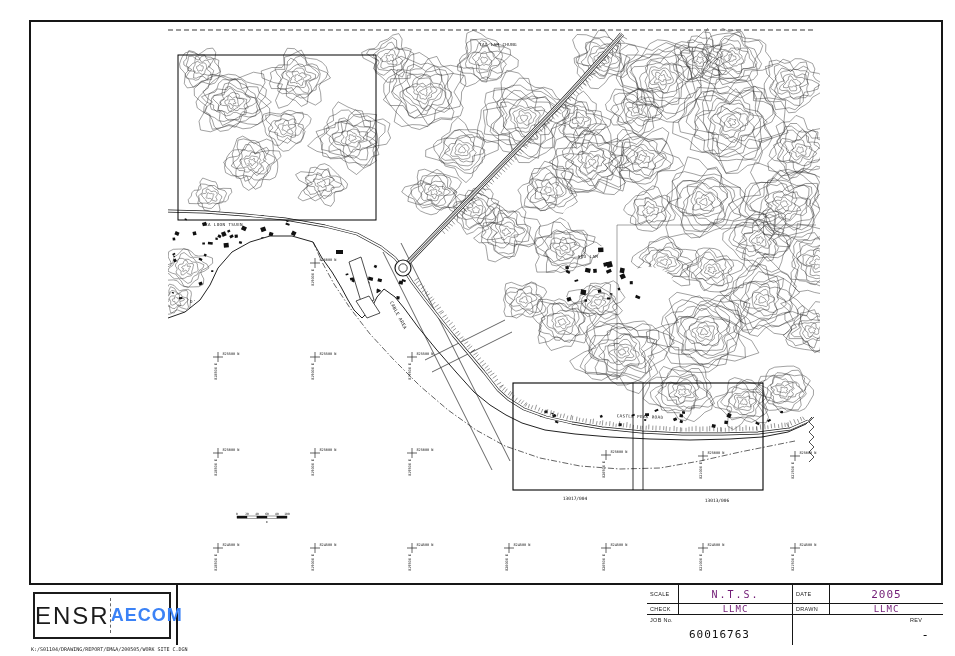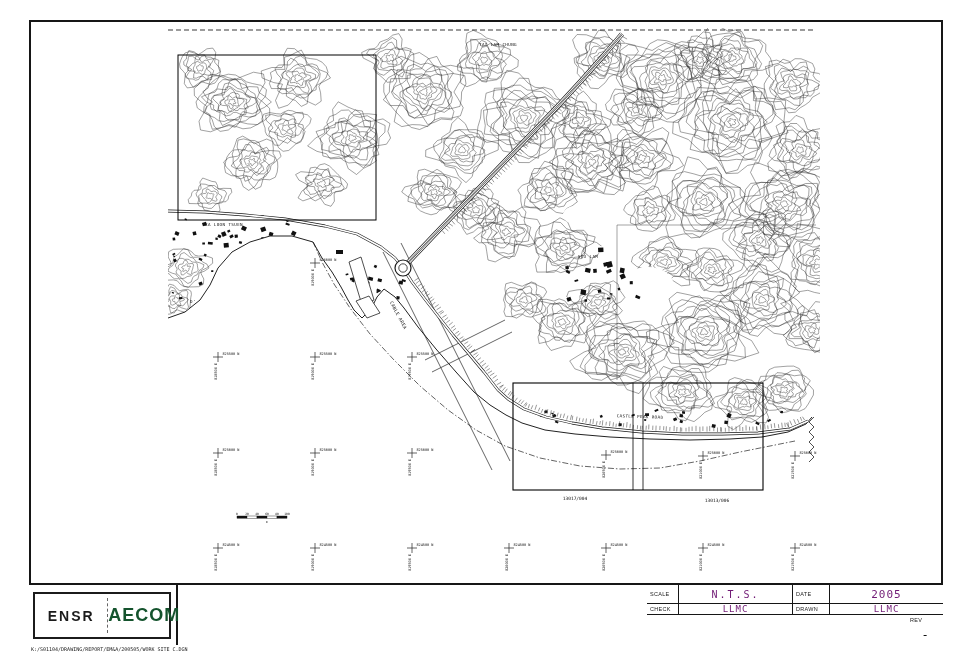--- a/index.html
+++ b/index.html
@@ -6,23 +6,23 @@
   .page{position:relative;width:955px;height:656px;background:#fff;overflow:hidden;
         font-family:"Liberation Sans",sans-serif;color:#111;}
   #map-svg{position:absolute;left:0;top:0;}
   .frame{position:absolute;left:29px;top:20px;width:914px;height:625px;
          border:2px solid #161616;box-sizing:border-box;pointer-events:none;}
   
   .tblock{position:absolute;left:29px;top:583px;width:914px;height:62px;background:#fff;
           border-top:2px solid #161616;box-sizing:border-box;}
   .tb-logo{position:absolute;left:0;top:0;width:149px;height:60px;border-right:2px solid #161616;box-sizing:border-box;}
   .logo-inner{position:absolute;left:4px;top:7px;right:5px;bottom:6px;border:2px solid #1b1b1b;display:flex;align-items:center;}
-  .ensr{flex:0 0 54%;text-align:center;font-size:14px;font-weight:700;letter-spacing:2px;color:#1b1b1b;}
+  .ensr{flex:0 0 54%;text-align:center;font-size:24px;font-weight:400;letter-spacing:2px;color:#1b1b1b;}
   .logo-div{width:0;height:80%;border-left:1.5px dashed #666;}
-  .aecom{flex:1;text-align:center;font-size:18px;font-weight:700;letter-spacing:1px;color:#14532d;}
+  .aecom{flex:1;text-align:center;font-size:18px;font-weight:700;letter-spacing:1px;color:#3b82f6;}
   .tb-mid{position:absolute;left:149px;top:0;width:469px;height:60px;border-right:2px solid #161616;box-sizing:border-box;}
   .contract{height:30px;border-bottom:1.5px solid #161616;box-sizing:border-box;text-align:center;
             font-family:"DejaVu Sans Mono",monospace;font-size:6.5px;line-height:8px;padding-top:5px;color:#1b1b1b;}
   .dtitle{height:30px;display:flex;align-items:center;justify-content:center;
           font-family:"DejaVu Sans Mono",monospace;font-size:14px;letter-spacing:3px;word-spacing:7px;color:#1b1b1b;}
   .tb-right{position:absolute;left:618px;top:0;width:296px;height:60px;}
   .tr-row{position:absolute;left:0;width:296px;box-sizing:border-box;}
   .r1{top:0;height:19px;border-bottom:1.5px solid #161616;}
   .r2{top:19px;height:11px;border-bottom:1.5px solid #161616;}
   .r3{top:30px;height:30px;}
@@ -939,20 +939,24 @@
             <span class="v-chk">LLMC</span>
           </div>
         <div class="cell cl" style="left:146px;width:37px;">
             <span class="lab">DRAWN</span>
           </div>
         <div class="cell cv nobr" style="left:183px;width:113px;">
             <span class="v-chk">LLMC</span>
           </div>
       </div>
       <div class="tr-row r3">
+        <div class="bigcell" style="left:0;width:146px;">
+          <span class="lab">JOB No.</span>
+          <div class="bigval v-job">60016763</div>
+        </div>
         <div class="bigcell nobr" style="left:260px;width:36px;">
           <span class="lab">REV</span>
           <div class="bigval v-rev">-</div>
         </div>
       </div>
     </div>
   </div>
 
   <div class="fpath">K:/S01104/DRAWING/REPORT/EM&amp;A/200505/WORK SITE C.DGN</div>
 </div>

